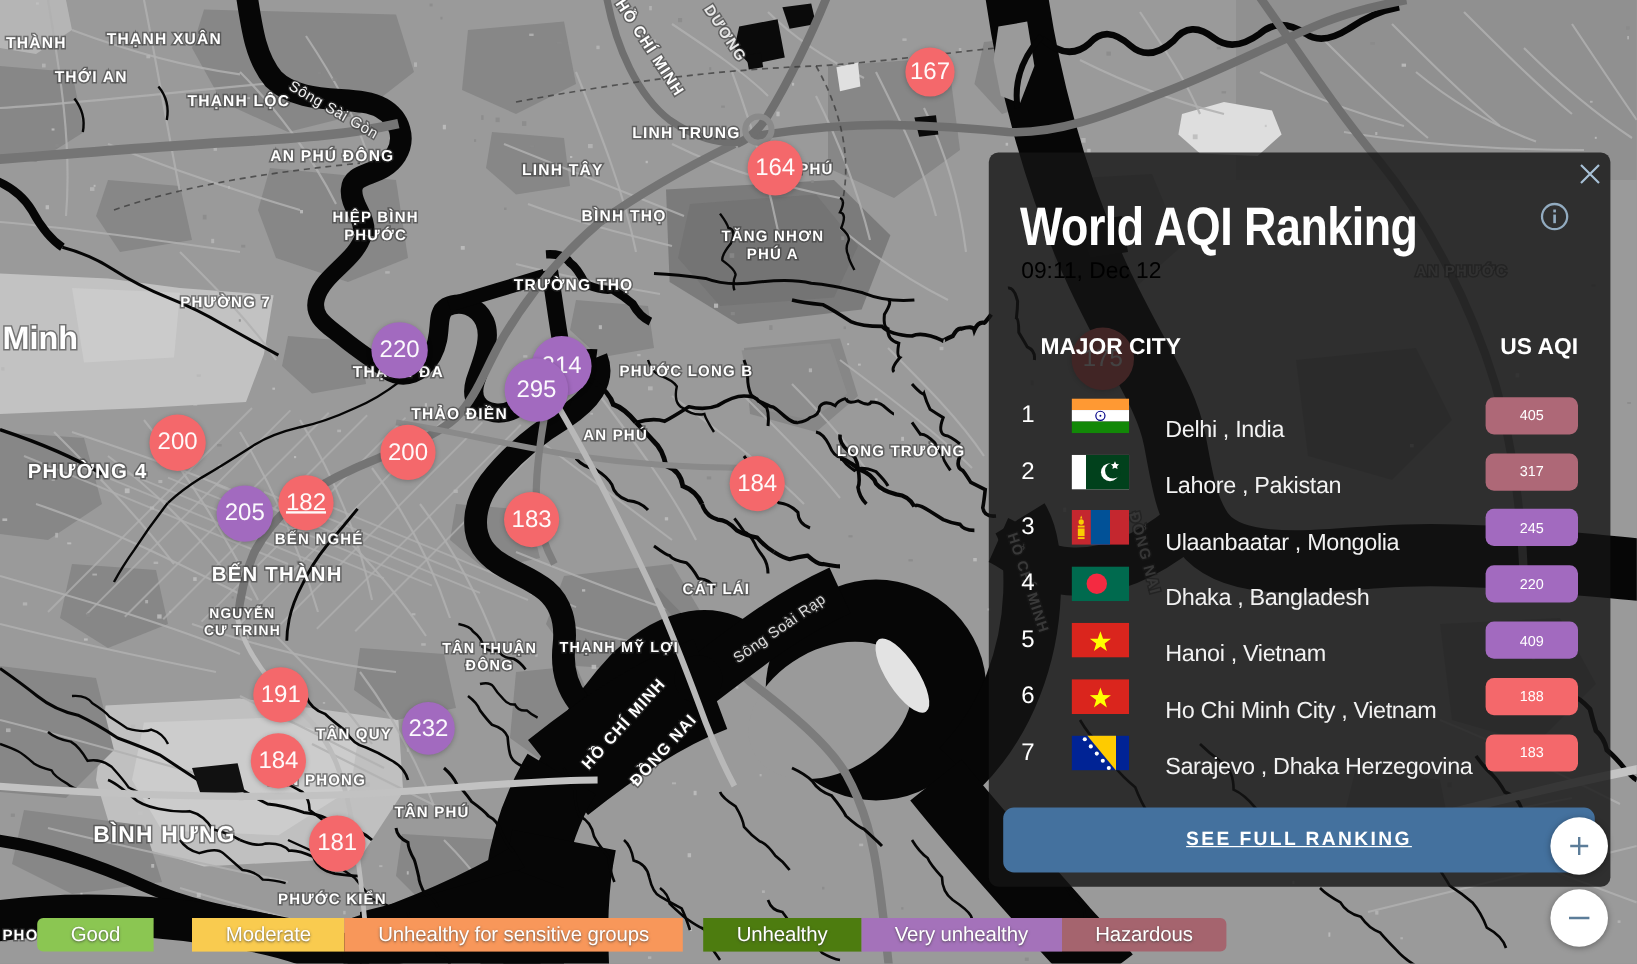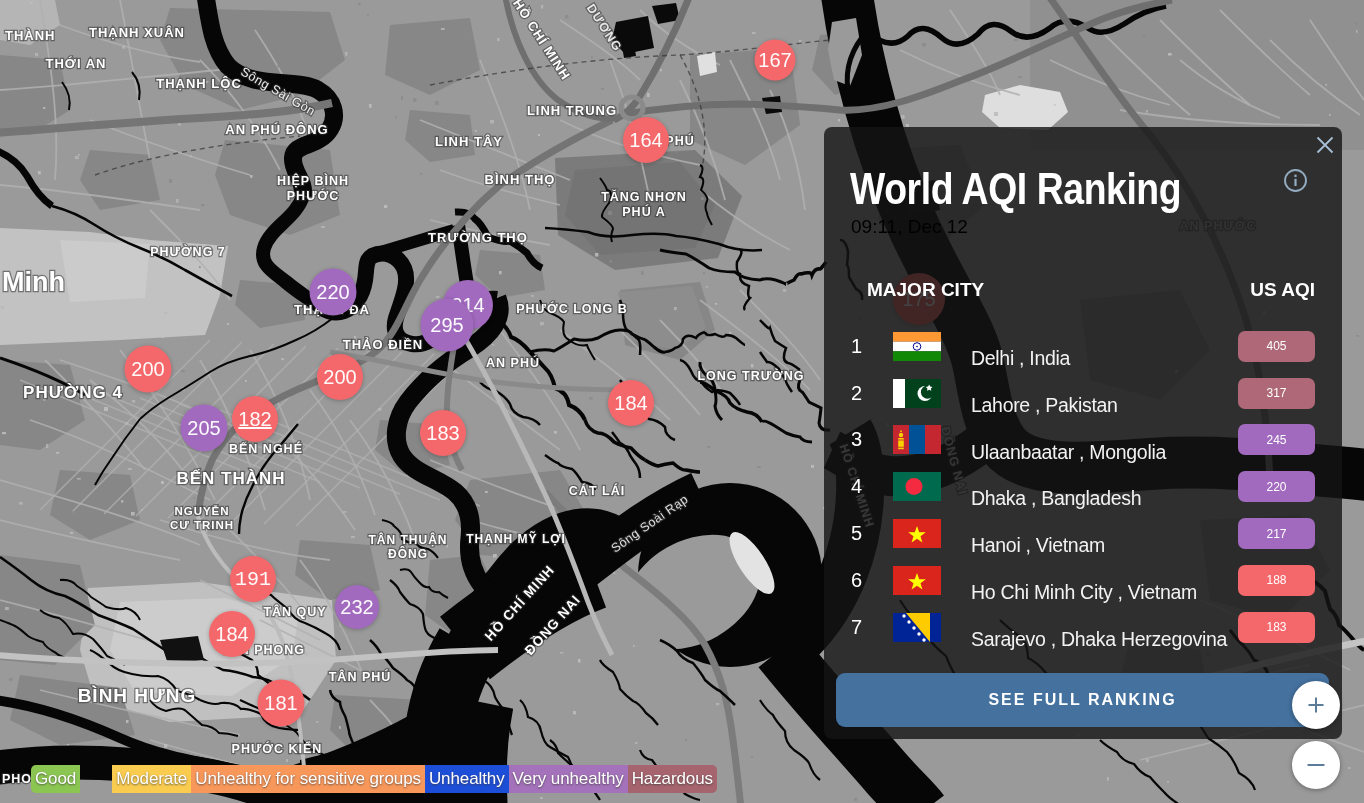--- a/index.html
+++ b/index.html
@@ -22,26 +22,26 @@
 .rank{width:42px;font-size:20px;}
 .flag{width:48px;height:29px;margin-right:30px;flex:none;}
 .flag svg{display:block;width:48px;height:29px;}
 .city{flex:1;font-size:19.5px;color:#f2f2f2;white-space:nowrap;letter-spacing:-0.3px;margin-top:24px;}
 .badge{width:77px;height:31px;border-radius:7px;display:flex;align-items:center;justify-content:center;
 font-size:12px;}
 .b-rose{background:#ae6877;}
 .b-pur{background:#a26abf;}
 .b-red{background:#f4686b;}
 #btn{position:absolute;left:12px;top:546px;width:493px;height:54px;background:#44719e;border-radius:9px;
-display:flex;align-items:center;justify-content:center;font-weight:700;font-size:16px;letter-spacing:2px;}
+display:flex;align-items:center;justify-content:center;font-weight:700;font-size:16px;letter-spacing:2px;text-decoration:underline;}
 .zbtn{position:absolute;width:48px;height:48px;border-radius:50%;background:#fff;z-index:6;box-shadow:0 1px 5px rgba(0,0,0,.35);
 display:flex;align-items:center;justify-content:center;color:#5c7d99;}
 #legend{position:absolute;left:31px;top:765px;height:28px;display:flex;z-index:4;
 font-size:17px;color:#fff;letter-spacing:-0.1px;}
-.chip{display:flex;align-items:center;padding:0 4px;white-space:nowrap;
+.chip{display:flex;align-items:center;padding:0 28px;white-space:nowrap;
 text-shadow:0 1px 2px rgba(60,60,60,.8);}
 </style>
 </head>
 <body>
 <div id="stage">
 <svg id="map" width="1364" height="803" viewBox="0 0 1364 803">
       <rect x="0" y="0" width="1364" height="803" fill="#9a9a9a"></rect>
       <rect x="1030" y="0" width="334" height="150" fill="#909090"></rect>
       <polygon points="0,0 55,0 60,25 30,45 0,40" fill="#b5b5b5"></polygon>
       <polygon points="0,228 90,232 150,240 228,246 220,295 205,335 120,340 0,345" fill="#c2c2c2"></polygon>
@@ -538,21 +538,21 @@
 <div class="m red" style="left:646px;top:140px;width:46px;height:46px;">164</div>
 <div class="m pur" style="left:333px;top:292px;width:47.0px;height:47.0px;">220</div>
 <div class="m pur" style="left:468px;top:305px;width:50px;height:50px;">214</div>
 <div class="m pur" style="left:447px;top:325px;width:53.0px;height:53.0px;">295</div>
 <div class="m red" style="left:148px;top:369px;width:47.0px;height:47.0px;">200</div>
 <div class="m red" style="left:340px;top:377px;width:46px;height:46px;">200</div>
 <div class="m red" style="left:631px;top:403px;width:46px;height:46px;">184</div>
 <div class="m red" style="left:255px;top:419px;width:46px;height:46px;text-decoration:underline;">182</div>
 <div class="m pur" style="left:204px;top:428px;width:47.0px;height:47.0px;">205</div>
 <div class="m red" style="left:443px;top:433px;width:46px;height:46px;">183</div>
-<div class="m red" style="left:253px;top:579px;width:46px;height:46px;font-family:Liberation Mono, monospace;">191</div>
+<div class="m red" style="left:234px;top:579px;width:46px;height:46px;">191</div>
 <div class="m pur" style="left:357px;top:607px;width:44px;height:44px;">232</div>
 <div class="m red" style="left:232px;top:634px;width:46px;height:46px;">184</div>
 <div class="m red" style="left:281px;top:703px;width:47.0px;height:47.0px;">181</div>
 <div class="m red" style="left:919px;top:299px;width:52px;height:52px;">175</div>
     </div>
 <div id="panel">
   <div id="title">World AQI Ranking</div>
   <div id="time">09:11, Dec 12</div>
   <svg style="position:absolute;left:492px;top:9px;" width="18" height="18" viewBox="0 0 18 18">
         <path d="M1.5 1.5 L16.5 16.5 M16.5 1.5 L1.5 16.5" stroke="#a7c0d6" stroke-width="1.8" fill="none"></path>
@@ -626,21 +626,21 @@
         </div>
 <div class="row">
           <div class="rank">5</div>
           <div class="flag">
             <svg viewBox="0 0 48 29" preserveAspectRatio="none">
               <rect width="48" height="29" fill="#da251d"></rect>
               <path d="M24,7 l2.2,6.2 6.6,0.1 -5.3,4 1.9,6.3 -5.4-3.9 -5.4,3.9 1.9-6.3 -5.3-4 6.6-0.1 z" fill="#ff0"></path>
             </svg>
           </div>
           <div class="city">Hanoi , Vietnam</div>
-          <div class="badge b-pur">217</div>
+          <div class="badge b-pur">409</div>
         </div>
 <div class="row">
           <div class="rank">6</div>
           <div class="flag">
             <svg viewBox="0 0 48 29" preserveAspectRatio="none">
               <rect width="48" height="29" fill="#da251d"></rect>
               <path d="M24,7 l2.2,6.2 6.6,0.1 -5.3,4 1.9,6.3 -5.4-3.9 -5.4,3.9 1.9-6.3 -5.3-4 6.6-0.1 z" fill="#ff0"></path>
             </svg>
           </div>
           <div class="city">Ho Chi Minh City , Vietnam</div>
@@ -674,17 +674,17 @@
     </div>
 <div class="zbtn" id="zminus" style="left:1292px;top:741px;">
 <svg width="22" height="22" viewBox="0 0 22 22">
         <path d="M2.5 11 H19.5" stroke="#5c7d99" stroke-width="2" fill="none"></path>
       </svg>
     </div>
 <div id="legend">
       <div class="chip" style="background:#8bc652;border-radius:5px 0 0 5px;">Good</div>
 <div class="chip" style="background:#f9cb4f;margin-left:32px;">Moderate</div>
 <div class="chip" style="background:#f8975a;">Unhealthy for sensitive groups</div>
-<div class="chip" style="background:#1d4ed8;">Unhealthy</div>
+<div class="chip" style="background:#4d7c0f;margin-left:17px;">Unhealthy</div>
 <div class="chip" style="background:#a472ba;">Very unhealthy</div>
 <div class="chip" style="background:#a5646e;border-radius:0 5px 5px 0;">Hazardous</div>
     </div>
 </div>
 
 </body></html>

